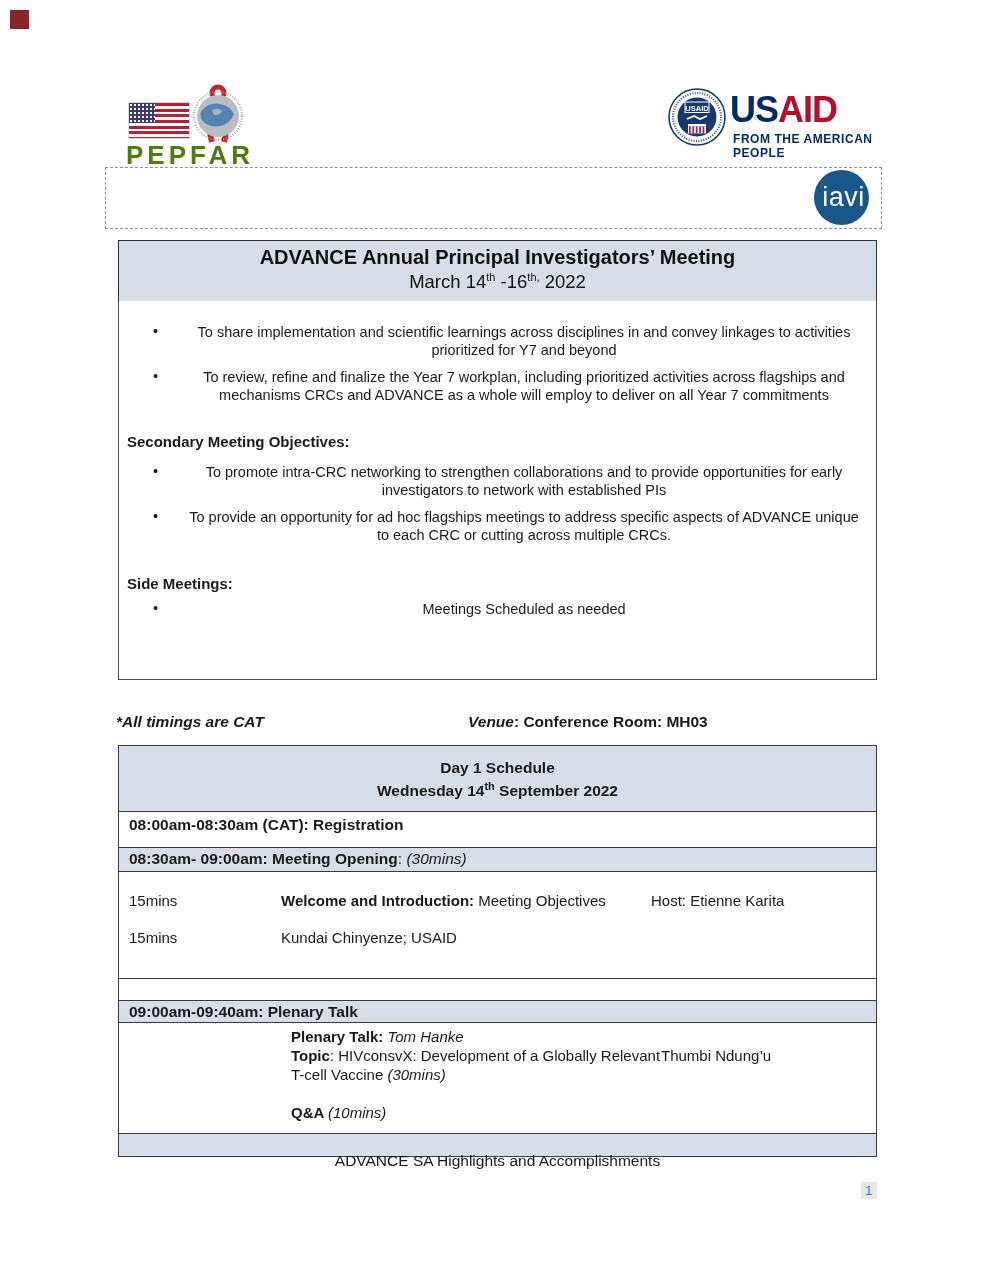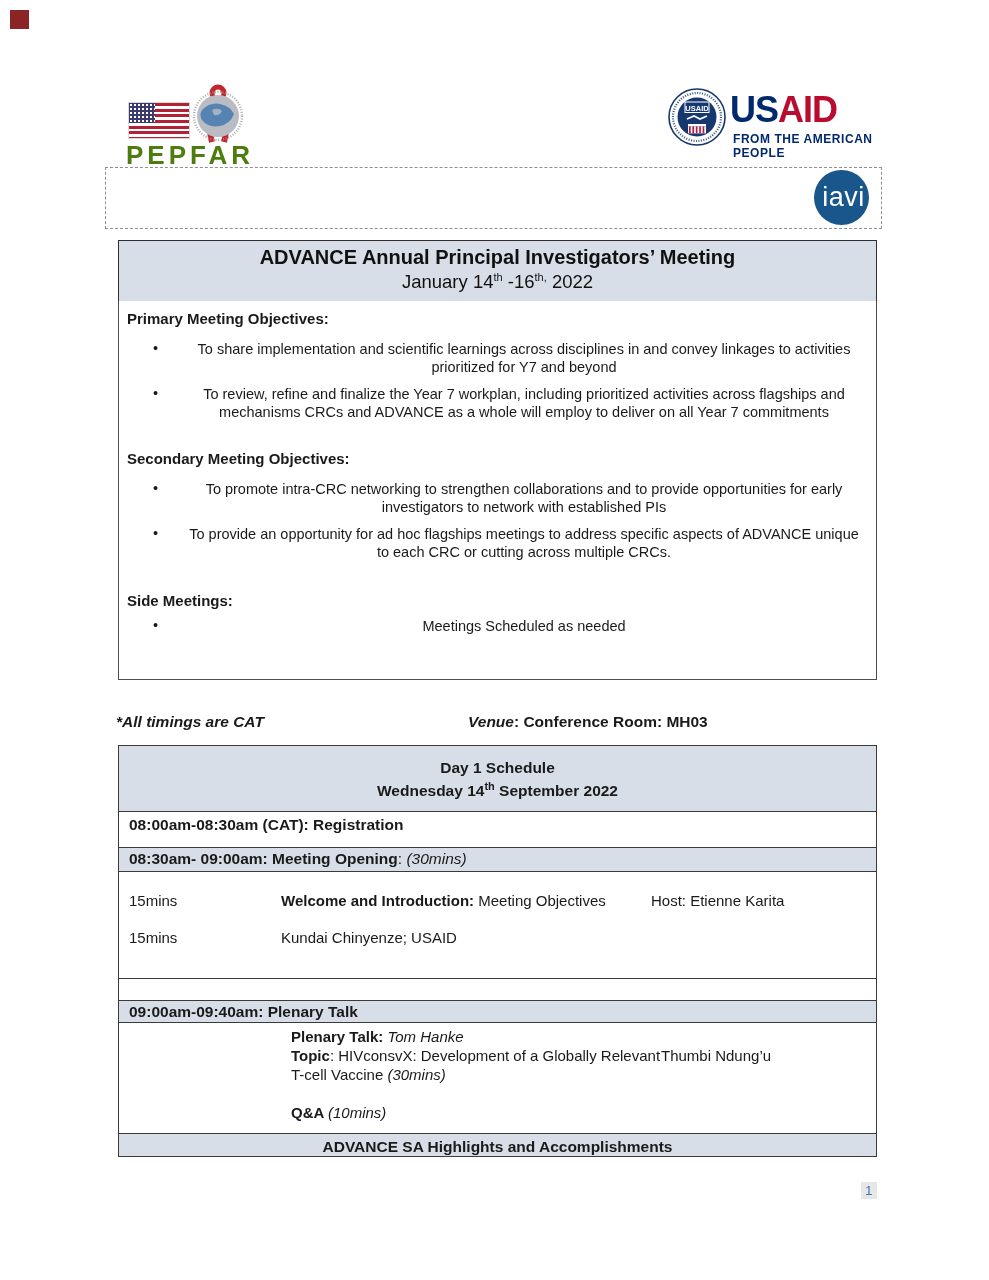--- a/index.html
+++ b/index.html
@@ -85,21 +85,21 @@
   .col-time { flex:none; width:162px; padding-left:10px; }
   .col-desc { flex:none; width:370px; }
   .col-who { flex:1; padding-right:6px; }
   .b { font-weight:700; } .i { font-style:italic; }
   .t-empty { height:22px; }
   .t-ph { height:22px; padding:2px 0 0 10px; font-weight:700; font-size:15.5px; }
   .t-plenary { height:111px; position:relative; padding:4px 0 0 172px; line-height:19px; }
   .plenary-desc { width:372px; }
   .qa-line { margin-top:19px; }
   .plenary-who { position:absolute; left:542px; top:23px; }
-  .t-footer { height:23px; text-align:center; padding-top:4px; font-weight:700; font-size:15.5px; }
+  .t-footer { height:23px; text-align:center; padding-top:18px; font-weight:400; font-size:15.5px; }
 
   
   .page-num { position:absolute; left:861px; top:1182px; background:#e7e7e7;
     color:#4472c4; font-size:13.5px; padding:1px 4px; }
 </style>
 </head>
 <body>
 
 <div class="page">
 
@@ -148,25 +148,24 @@
   <div class="partner-box">
     <div class="iavi">
       <div class="iavi-circle">
         <span class="iavi-text">iavi</span>
       </div>
     </div>
   </div>
 
   <div class="title-box">
     <div class="title-line1">ADVANCE Annual Principal Investigators’ Meeting</div>
-    <div class="title-line2"><span>January 14</span><sup>th</sup><span> -16</span><sup>th,</sup><span> 2022</span></div>
+    <div class="title-line2"><span>March 14</span><sup>th</sup><span> -16</span><sup>th,</sup><span> 2022</span></div>
   </div>
 
   <div class="obj-box">
-    <div class="obj-h">Primary Meeting Objectives:</div>
     <ul class="obj-ul">
       <li class="obj-li">
         <span class="obj-bullet"></span>
         <span class="obj-txt">To share implementation and scientific learnings across disciplines in and convey linkages to activities prioritized for Y7 and beyond</span>
       </li>
       <li class="obj-li">
         <span class="obj-bullet"></span>
         <span class="obj-txt">To review, refine and finalize the Year 7 workplan, including prioritized activities across flagships and mechanisms CRCs and ADVANCE as a whole will employ to deliver on all Year 7 commitments</span>
       </li>
     </ul>

